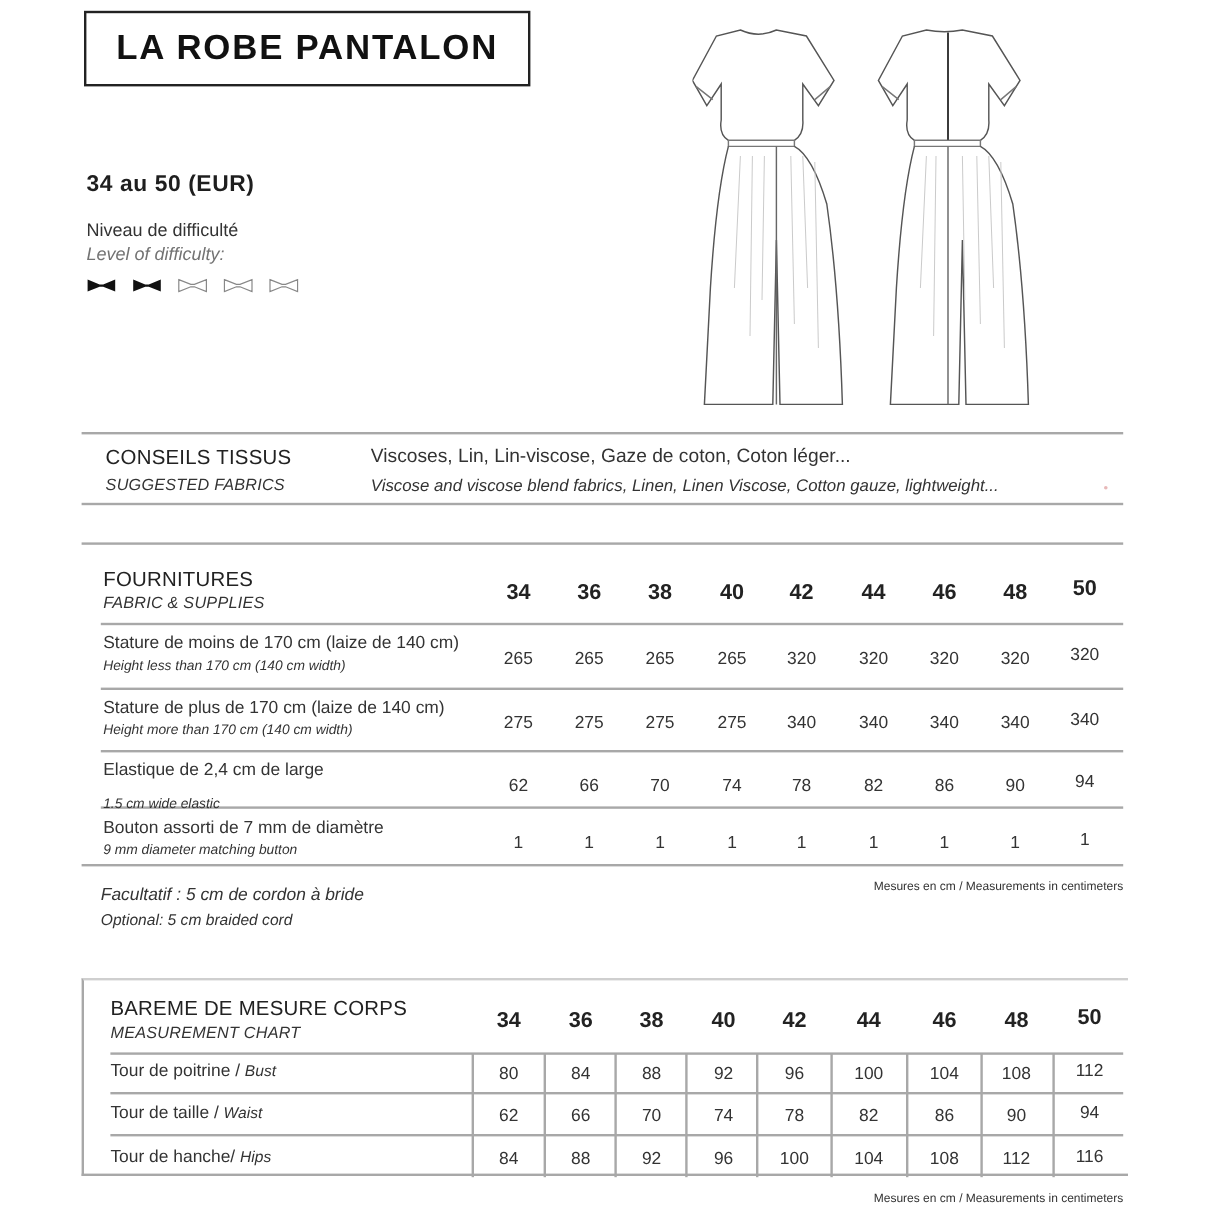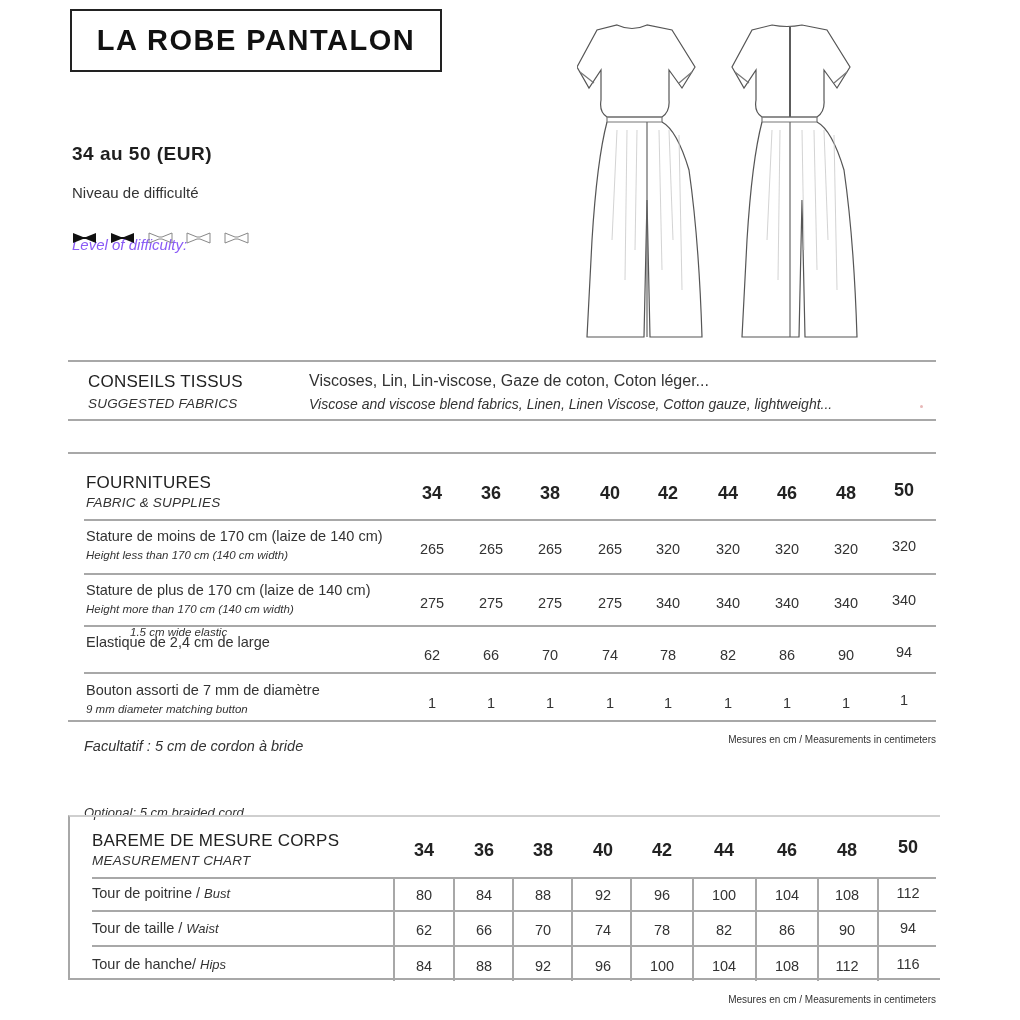--- a/index.html
+++ b/index.html
@@ -4,37 +4,37 @@
 <style>
   html, body { margin: 0; padding: 0; background: #ffffff; }
   body { width: 1020px; height: 1020px; position: relative; overflow: hidden;
          font-family: "Liberation Sans", "DejaVu Sans", sans-serif; color: #1e1e1e; }
   .abs { position: absolute; }
   .title-box { left: 70px; top: 9px; width: 372px; height: 63px; border: 2px solid #222;
                box-sizing: border-box; display: flex; align-items: center; justify-content: center; }
   .title-box span { font-size: 29px; font-weight: 700; letter-spacing: 1.5px; color: #111; }
   .sizes-range { left: 72px; top: 143px; font-size: 19px; font-weight: 700; letter-spacing: 0.5px; }
   .diff-fr { left: 72px; top: 184px; font-size: 15px; color: #333; text-align: right; }
-  .diff-en { left: 72px; top: 204px; font-size: 15px; color: #8b5cf6; font-style: italic; margin-top: 32px; }
+  .diff-en { left: 72px; top: 204px; font-size: 15px; color: #737373; font-style: italic; }
   .bows { left: 72px; top: 232px; display: flex; gap: 13px; }
   .bow { width: 25px; height: 12px; }
   .sketch { left: 577px; top: 20px; width: 285px; height: 330px; }
   .hr { position: absolute; height: 2px; background: #a8a8a8; }
   .sec-title { font-size: 17px; color: #222; letter-spacing: 0.2px; }
   .sec-sub { font-size: 13.5px; font-style: italic; color: #333; letter-spacing: 0.2px; }
   .fab-fr { left: 309px; top: 372px; font-size: 16px; color: #333; }
   .fab-en { left: 309px; top: 396px; font-size: 14px; font-style: italic; color: #333; }
   .dot { left: 920px; top: 405px; width: 3px; height: 3px; background: #e8b8b8; border-radius: 50%; }
   .sizehead { position: absolute; font-size: 18px; font-weight: 700; color: #222; text-align: center; width: 40px; }
   .rowlabel-fr { position: absolute; font-size: 14.5px; color: #333; }
   .rowlabel-en { position: absolute; font-size: 11.5px; font-style: italic; color: #333; }
   .cell { position: absolute; font-size: 14.5px; color: #333; text-align: center; width: 40px; }
   .note { position: absolute; font-size: 10px; color: #333; white-space: nowrap; }
   .opt-fr { left: 84px; top: 738px; font-size: 14.5px; color: #333; font-style: italic; }
-  .opt-en { left: 84px; top: 759px; font-size: 13px; font-style: italic; color: #333; margin-top: 46px; }
+  .opt-en { left: 84px; top: 759px; font-size: 13px; font-style: italic; color: #333; }
   .chart-box { left: 68px; top: 815px; width: 872px; height: 165px; border-left: 2px solid #a8a8a8;
                border-top: 2px solid #cfcfcf; border-bottom: 2px solid #a8a8a8; box-sizing: border-box; }
   .vline { position: absolute; width: 2px; background: #a8a8a8; }
   .mrow-label { position: absolute; font-size: 14.5px; color: #333; }
   .mrow-label i { font-size: 13px; }
 </style>
 </head>
 <body>
 
 <div class="abs title-box">
@@ -128,21 +128,21 @@
       <div class="cell" style="left: 530px; top: 595px;">275</div>
       <div class="cell" style="left: 590px; top: 595px;">275</div>
       <div class="cell" style="left: 648px; top: 595px;">340</div>
       <div class="cell" style="left: 708px; top: 595px;">340</div>
       <div class="cell" style="left: 767px; top: 595px;">340</div>
       <div class="cell" style="left: 826px; top: 595px;">340</div>
       <div class="cell" style="left: 884px; top: 592px;">340</div>
     </div>
     <div>
       <div class="rowlabel-fr" style="left: 86px; top: 634px;">Elastique de 2,4 cm de large</div>
-      <div class="rowlabel-en" style="left: 86px; top: 626px; margin-left: 44px;">1.5 cm wide elastic</div>
+      <div class="rowlabel-en" style="left: 86px; top: 664px;">1.5 cm wide elastic</div>
       <div class="cell" style="left: 412px; top: 647px;">62</div>
       <div class="cell" style="left: 471px; top: 647px;">66</div>
       <div class="cell" style="left: 530px; top: 647px;">70</div>
       <div class="cell" style="left: 590px; top: 647px;">74</div>
       <div class="cell" style="left: 648px; top: 647px;">78</div>
       <div class="cell" style="left: 708px; top: 647px;">82</div>
       <div class="cell" style="left: 767px; top: 647px;">86</div>
       <div class="cell" style="left: 826px; top: 647px;">90</div>
       <div class="cell" style="left: 884px; top: 644px;">94</div>
     </div>

